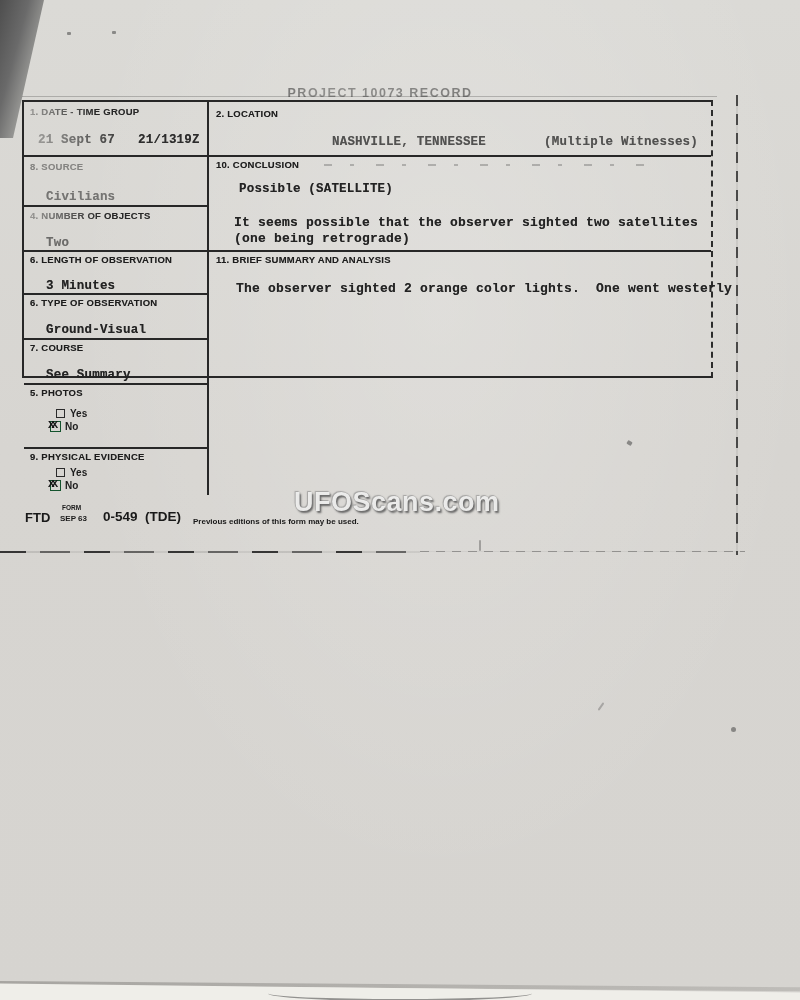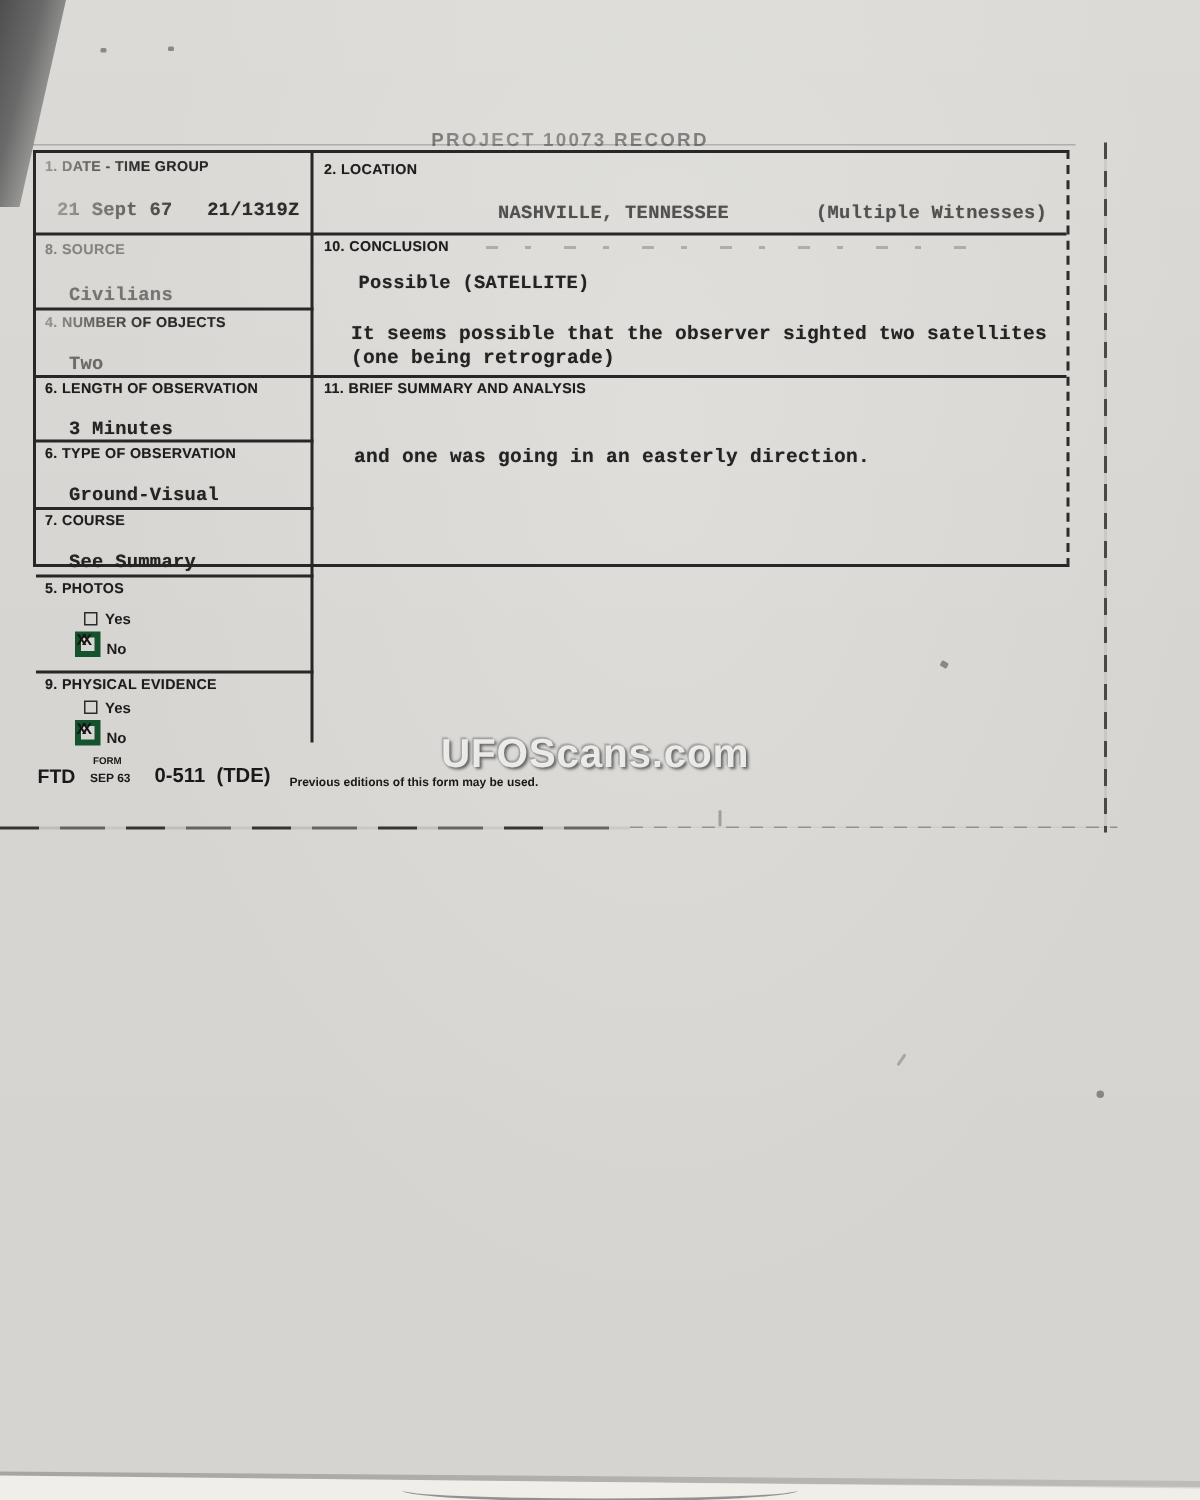--- a/index.html
+++ b/index.html
@@ -80,21 +80,21 @@
     -webkit-mask-image:linear-gradient(90deg,#000 22%,rgba(0,0,0,.4) 42%,rgba(0,0,0,.5) 62%,#000 85%);
     mask-image:linear-gradient(90deg,#000 22%,rgba(0,0,0,.4) 42%,rgba(0,0,0,.5) 62%,#000 85%);
   }
   .dim45{opacity:.45}.dim55{opacity:.55}.dim6{opacity:.6}.dim75{opacity:.75}
   .chkrow{position:absolute;font:bold 10px "Liberation Sans",sans-serif;color:#1c1c1c;white-space:pre;}
   .box{
     display:inline-block;width:7px;height:7px;border:1.5px solid #2a2a2a;
     margin-right:5px;vertical-align:-1px;
   }
   .box-x{
-    display:inline-block;position:relative;width:9px;height:9px;border:4px solid #14532d;
+    display:inline-block;position:relative;width:9px;height:9px;border:1px solid #14532d;
     margin-right:4px;vertical-align:-2px;
   }
   .box-x span{
     position:absolute;left:-3px;top:-3px;
     font:bold 11px "Liberation Mono",monospace;letter-spacing:-3px;color:#141414;
   }
   .noise-dashes{
     position:absolute;height:2px;opacity:.28;
     background:repeating-linear-gradient(90deg,#333 0 8px,transparent 8px 26px,#333 26px 30px,transparent 30px 52px);
   }
@@ -173,22 +173,22 @@
   <div class="chkrow" style="left:32px;top:365px"><span class="box"></span><span>Yes</span></div>
   <div class="chkrow" style="left:26px;top:378px"><span class="box-x"><span>XX</span></span><span>No</span></div>
 
   <div class="lbl" style="left:192px;top:58px">10. CONCLUSION</div>
   <div class="noise-dashes" style="left:300px;top:62px;width:330px"></div>
   <div class="tw" style="left:215px;top:80px">Possible (SATELLITE)</div>
   <div class="tw" style="left:210px;top:113px;font-size:13px">It seems possible that the observer sighted two satellites</div>
   <div class="tw" style="left:210px;top:129px;font-size:13px">(one being retrograde)</div>
 
   <div class="lbl" style="left:192px;top:153px">11. BRIEF SUMMARY AND ANALYSIS</div>
-  <div class="tw" style="left:212px;top:195px;font-size:13px">and one was going in an easterly direction.</div>
+  <div class="tw" style="left:212px;top:179px;font-size:13px">The observer sighted 2 orange color lights.  One went westerly</div>
 </div>
 
 <div class="ft" style="left:62px;top:504px;font-size:6.5px">FORM</div>
 <div class="ft" style="left:25px;top:510px;font-size:13px">FTD</div>
 <div class="ft" style="left:60px;top:514px;font-size:8px">SEP 63</div>
-<div class="ft" style="left:103px;top:509px;font-size:13.5px">0-511  (TDE)</div>
+<div class="ft" style="left:103px;top:509px;font-size:13.5px">0-549  (TDE)</div>
 <div class="ft" style="left:193px;top:517px;font-size:8px">Previous editions of this form may be used.</div>
 
 <div class="watermark">UFOScans.com</div>
 
 </body></html>

